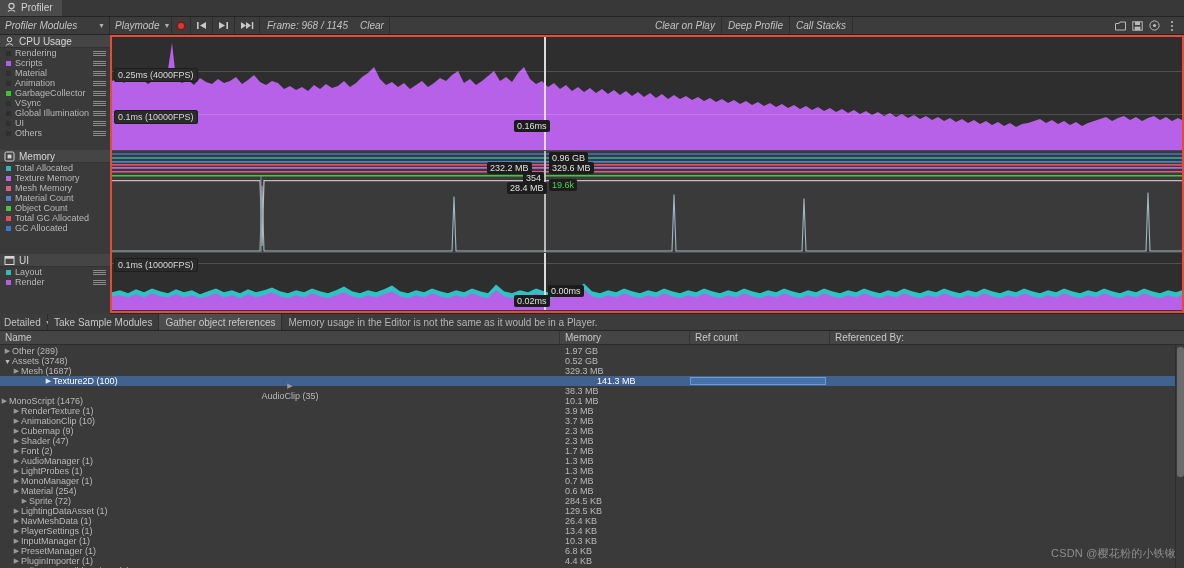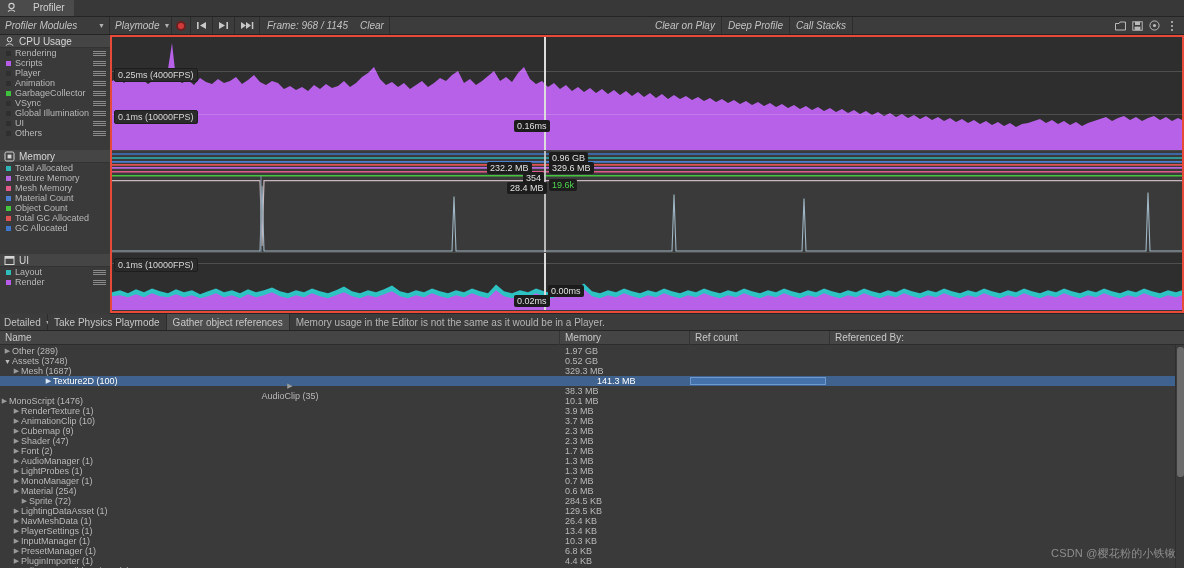--- a/index.html
+++ b/index.html
@@ -15,21 +15,21 @@
 
   
   .tabbar {
     height: 17px; background: #383838;
     display: flex; align-items: flex-end;
     border-bottom: 1px solid #242424;
   }
   .tab {
     height: 17px; padding: 0 9px 0 6px;
     background: #4b4b4b;
-    display: flex; align-items: center; gap: 16px;
+    display: flex; align-items: center; gap: 4px;
     font-size: 10px; color: #d2d2d2;
     border-top-left-radius: 2px; border-top-right-radius: 2px;
   }
   .tab-icon { width: 11px; height: 11px; display: block; }
 
   
   .toolbar {
     height: 18px; background: #3c3c3c;
     display: flex; align-items: center;
     border-bottom: 1px solid #242424;
@@ -305,21 +305,21 @@
           <span class="sw" style="background:#b75ce8"></span>
           <span>Scripts</span>
           <span class="grip">
               <i></i>
               <i></i>
               <i></i>
             </span>
         </div>
         <div class="legend-row">
           <span class="sw" style="background:#303030"></span>
-          <span>Player</span>
+          <span>Material</span>
           <span class="grip">
               <i></i>
               <i></i>
               <i></i>
             </span>
         </div>
         <div class="legend-row">
           <span class="sw" style="background:#2f2f2f"></span>
           <span>Animation</span>
           <span class="grip">
@@ -495,21 +495,21 @@
       </div>
     </div>
   </div>
 
   <div class="bottombar">
     <div class="bb-dropdown">
       <span>Detailed</span>
       <span class="caret">▼</span>
     </div>
     <div class="bb-btn">
-      <span>Take Physics Playmode</span>
+      <span>Take Sample Modules</span>
     </div>
     <div class="bb-btn pressed">
       <span>Gather object references</span>
     </div>
     <div class="bb-note">Memory usage in the Editor is not the same as it would be in a Player.</div>
   </div>
 
   <div class="table">
     <div class="thead">
       <div class="th name">Name</div>

